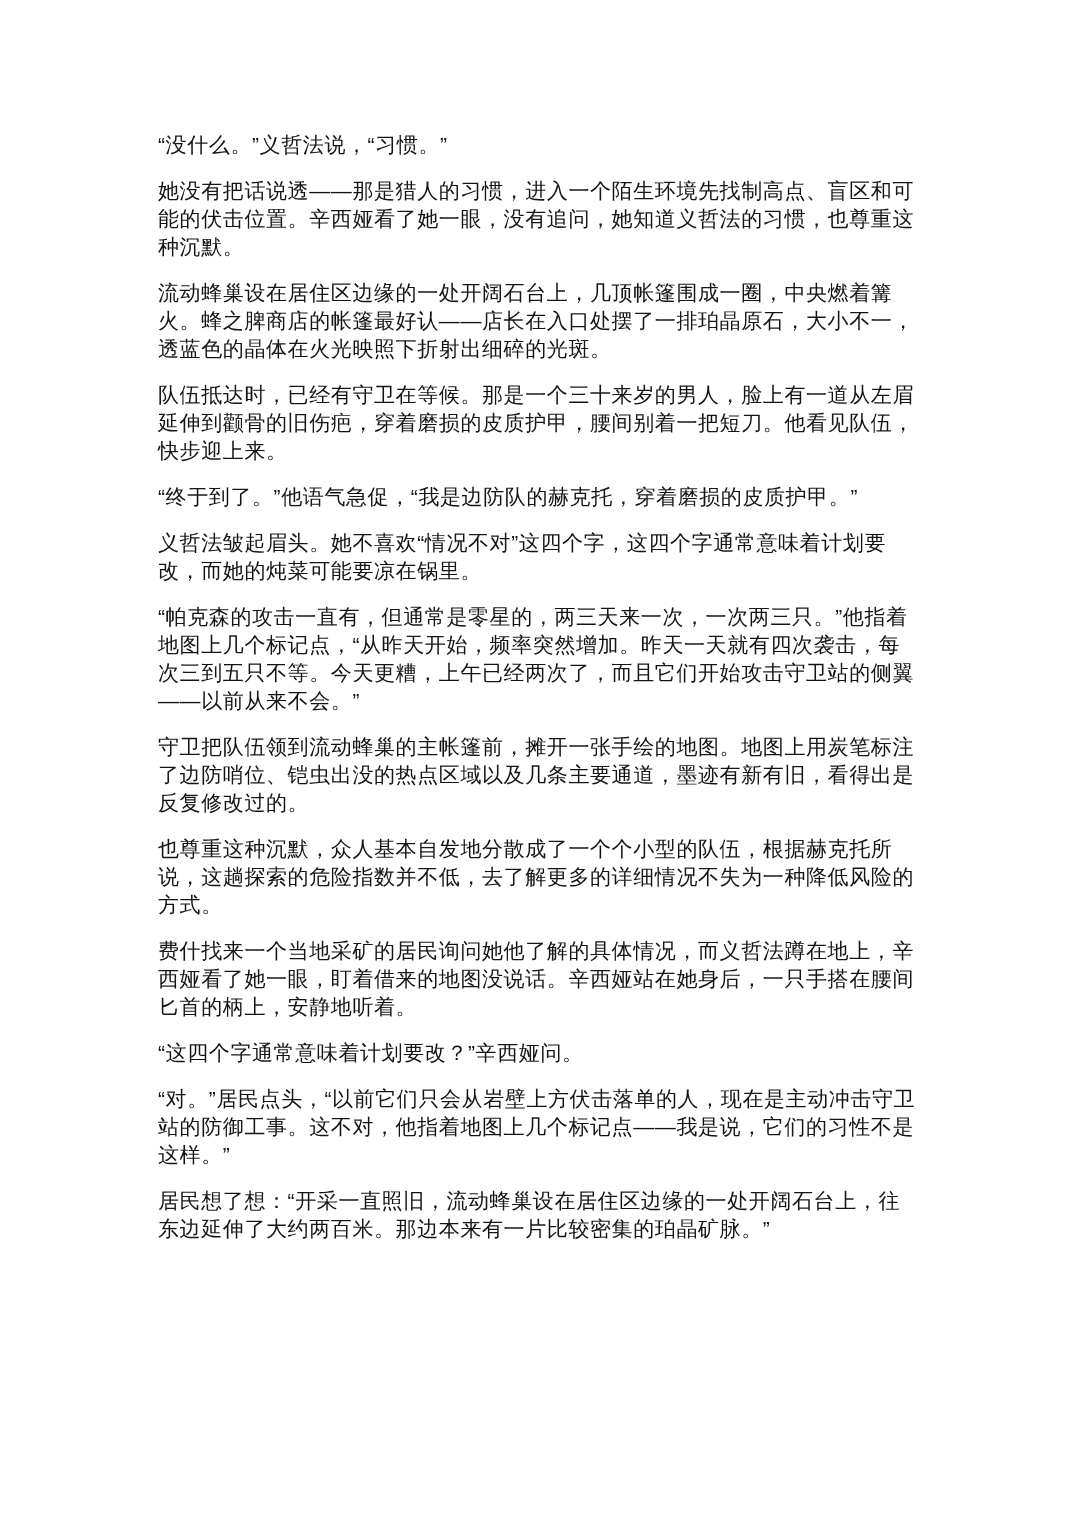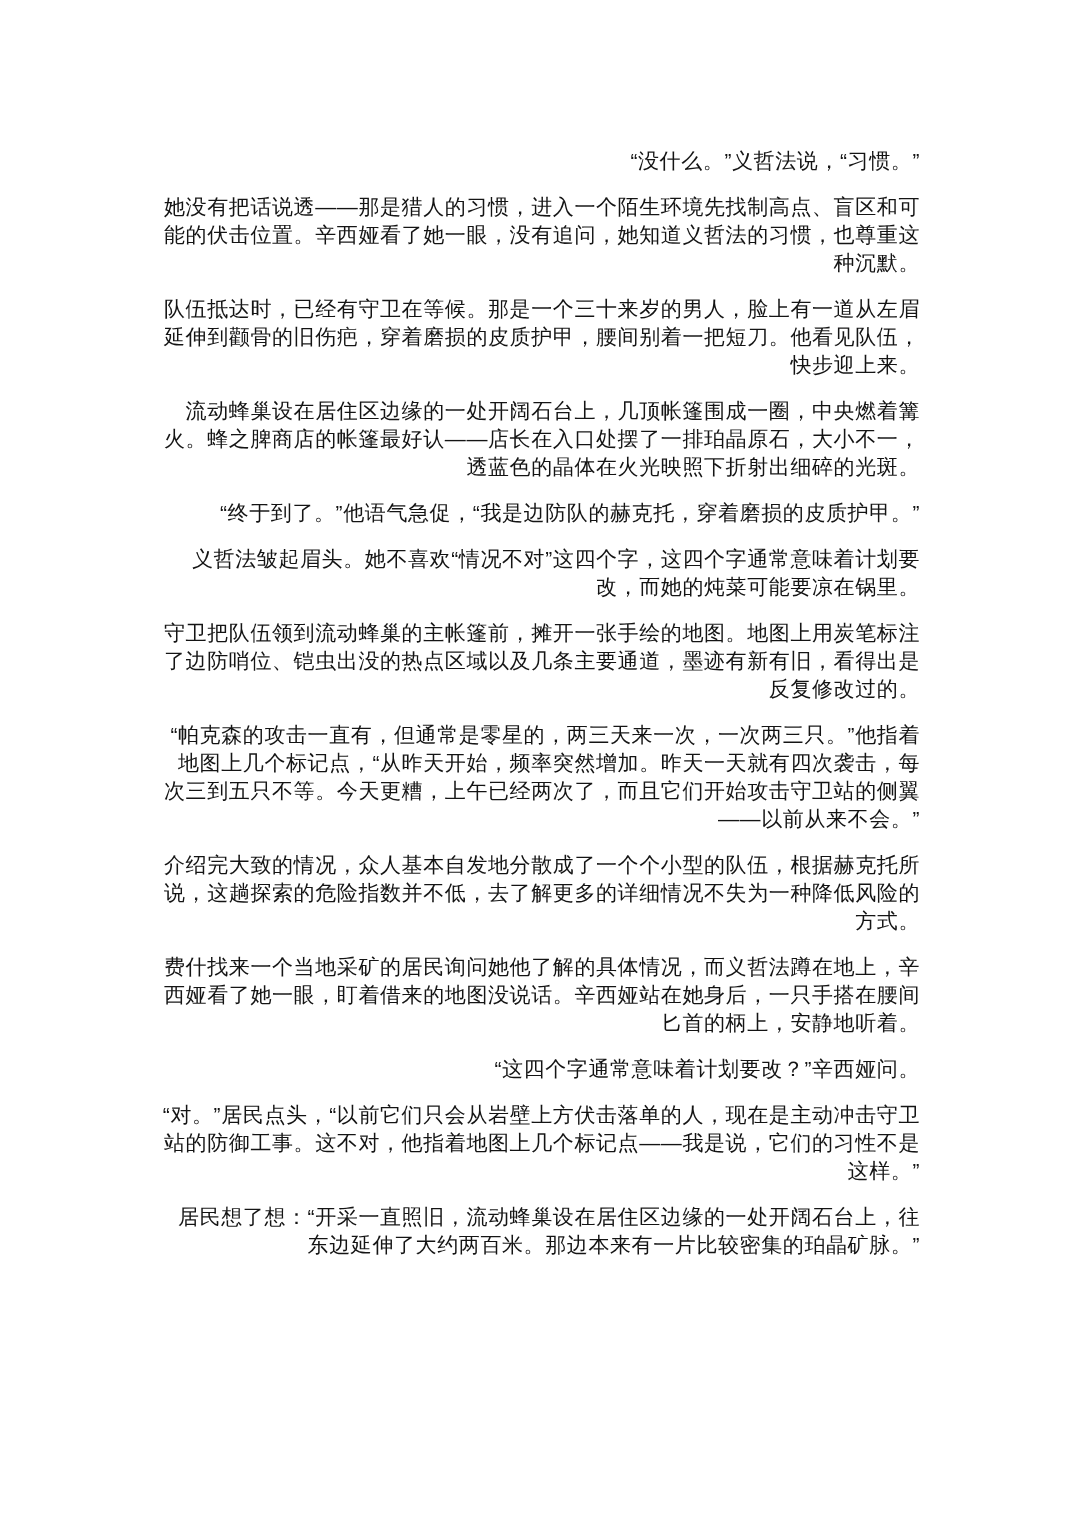--- a/index.html
+++ b/index.html
@@ -19,41 +19,40 @@
   }
   .content {
     position: absolute;
     left: 158px;
     top: 131px;
     width: 762px;
     color: #141414;
     font-size: 21px;
     letter-spacing: 0.6px;
     line-height: 28px;
-    text-align: right;
+    text-align: left;
     word-break: normal;
-    margin-top: 16px;
   }
   .content p {
     margin: 0 0 18px 0;
     padding: 0;
   }
 </style>
 </head>
 <body>
 
 <div class="page">
   <div class="content">
     <p>“没什么。”义哲法说，“习惯。”</p>
     <p>她没有把话说透——那是猎人的习惯，进入一个陌生环境先找制高点、盲区和可能的伏击位置。辛西娅看了她一眼，没有追问，她知道义哲法的习惯，也尊重这种沉默。</p>
+    <p>流动蜂巢设在居住区边缘的一处开阔石台上，几顶帐篷围成一圈，中央燃着篝火。蜂之脾商店的帐篷最好认——店长在入口处摆了一排珀晶原石，大小不一，透蓝色的晶体在火光映照下折射出细碎的光斑。</p>
     <p>队伍抵达时，已经有守卫在等候。那是一个三十来岁的男人，脸上有一道从左眉延伸到颧骨的旧伤疤，穿着磨损的皮质护甲，腰间别着一把短刀。他看见队伍，快步迎上来。</p>
-    <p>流动蜂巢设在居住区边缘的一处开阔石台上，几顶帐篷围成一圈，中央燃着篝火。蜂之脾商店的帐篷最好认——店长在入口处摆了一排珀晶原石，大小不一，透蓝色的晶体在火光映照下折射出细碎的光斑。</p>
     <p>“终于到了。”他语气急促，“我是边防队的赫克托，穿着磨损的皮质护甲。”</p>
     <p>义哲法皱起眉头。她不喜欢“情况不对”这四个字，这四个字通常意味着计划要改，而她的炖菜可能要凉在锅里。</p>
+    <p>“帕克森的攻击一直有，但通常是零星的，两三天来一次，一次两三只。”他指着地图上几个标记点，“从昨天开始，频率突然增加。昨天一天就有四次袭击，每次三到五只不等。今天更糟，上午已经两次了，而且它们开始攻击守卫站的侧翼——以前从来不会。”</p>
     <p>守卫把队伍领到流动蜂巢的主帐篷前，摊开一张手绘的地图。地图上用炭笔标注了边防哨位、铠虫出没的热点区域以及几条主要通道，墨迹有新有旧，看得出是反复修改过的。</p>
-    <p>“帕克森的攻击一直有，但通常是零星的，两三天来一次，一次两三只。”他指着地图上几个标记点，“从昨天开始，频率突然增加。昨天一天就有四次袭击，每次三到五只不等。今天更糟，上午已经两次了，而且它们开始攻击守卫站的侧翼——以前从来不会。”</p>
-    <p>介绍完大致的情况，众人基本自发地分散成了一个个小型的队伍，根据赫克托所说，这趟探索的危险指数并不低，去了解更多的详细情况不失为一种降低风险的方式。</p>
+    <p>也尊重这种沉默，众人基本自发地分散成了一个个小型的队伍，根据赫克托所说，这趟探索的危险指数并不低，去了解更多的详细情况不失为一种降低风险的方式。</p>
     <p>费什找来一个当地采矿的居民询问她他了解的具体情况，而义哲法蹲在地上，辛西娅看了她一眼，盯着借来的地图没说话。辛西娅站在她身后，一只手搭在腰间匕首的柄上，安静地听着。</p>
     <p>“这四个字通常意味着计划要改？”辛西娅问。</p>
     <p>“对。”居民点头，“以前它们只会从岩壁上方伏击落单的人，现在是主动冲击守卫站的防御工事。这不对，他指着地图上几个标记点——我是说，它们的习性不是这样。”</p>
     <p>居民想了想：“开采一直照旧，流动蜂巢设在居住区边缘的一处开阔石台上，往东边延伸了大约两百米。那边本来有一片比较密集的珀晶矿脉。”</p>
   </div>
 </div>
 
 </body></html>

